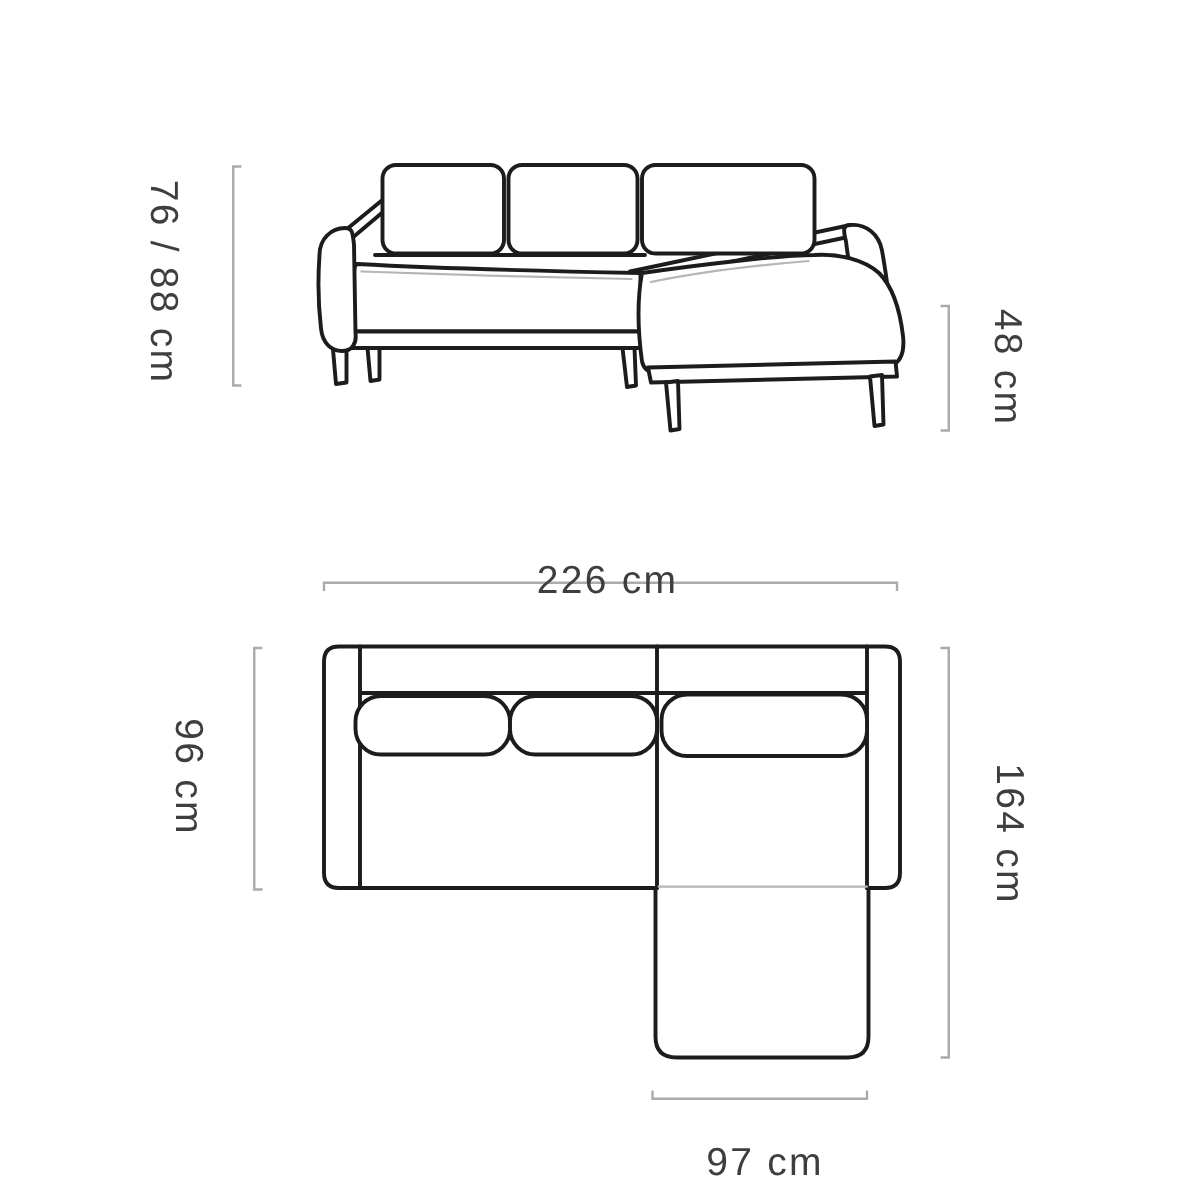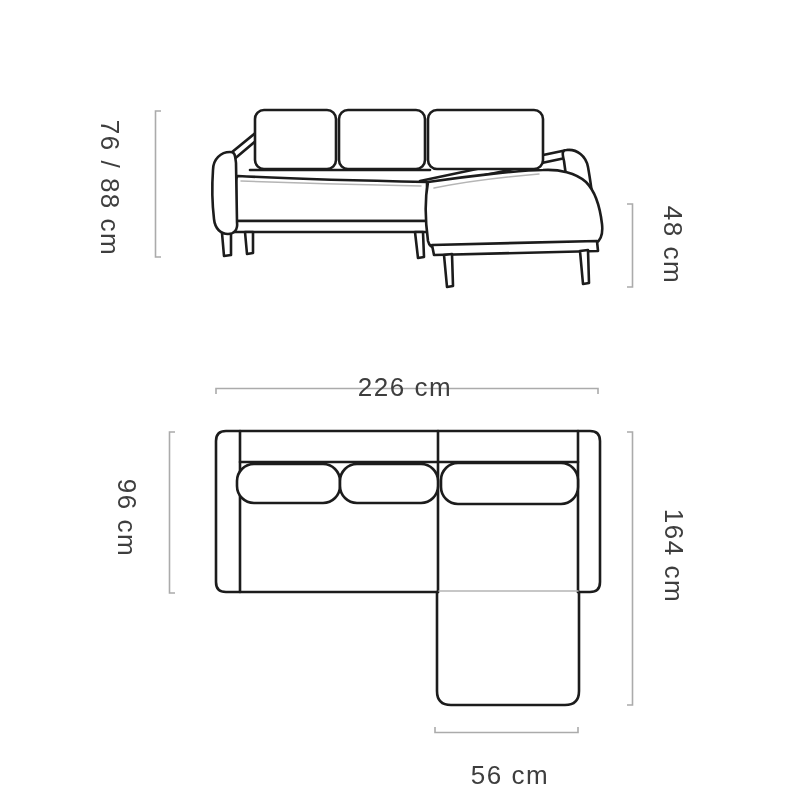--- a/index.html
+++ b/index.html
@@ -110,14 +110,14 @@
   <div class="dim-label vertical" style="left:109px; top:188px;">76 / 88 cm</div>
 
   <div class="dim-label vertical" style="left:672px; top:245px;">48 cm</div>
 
   <div class="dim-label" style="left:405px; top:351px;margin-top:36px;">226 cm</div>
 
   <div class="dim-label vertical" style="left:126px; top:518px;">96 cm</div>
 
   <div class="dim-label vertical" style="left:673px; top:556px;">164 cm</div>
 
-  <div class="dim-label" style="left:510px; top:775px;">56 cm</div>
+  <div class="dim-label" style="left:510px; top:775px;">97 cm</div>
 </div>
 
 </body></html>

